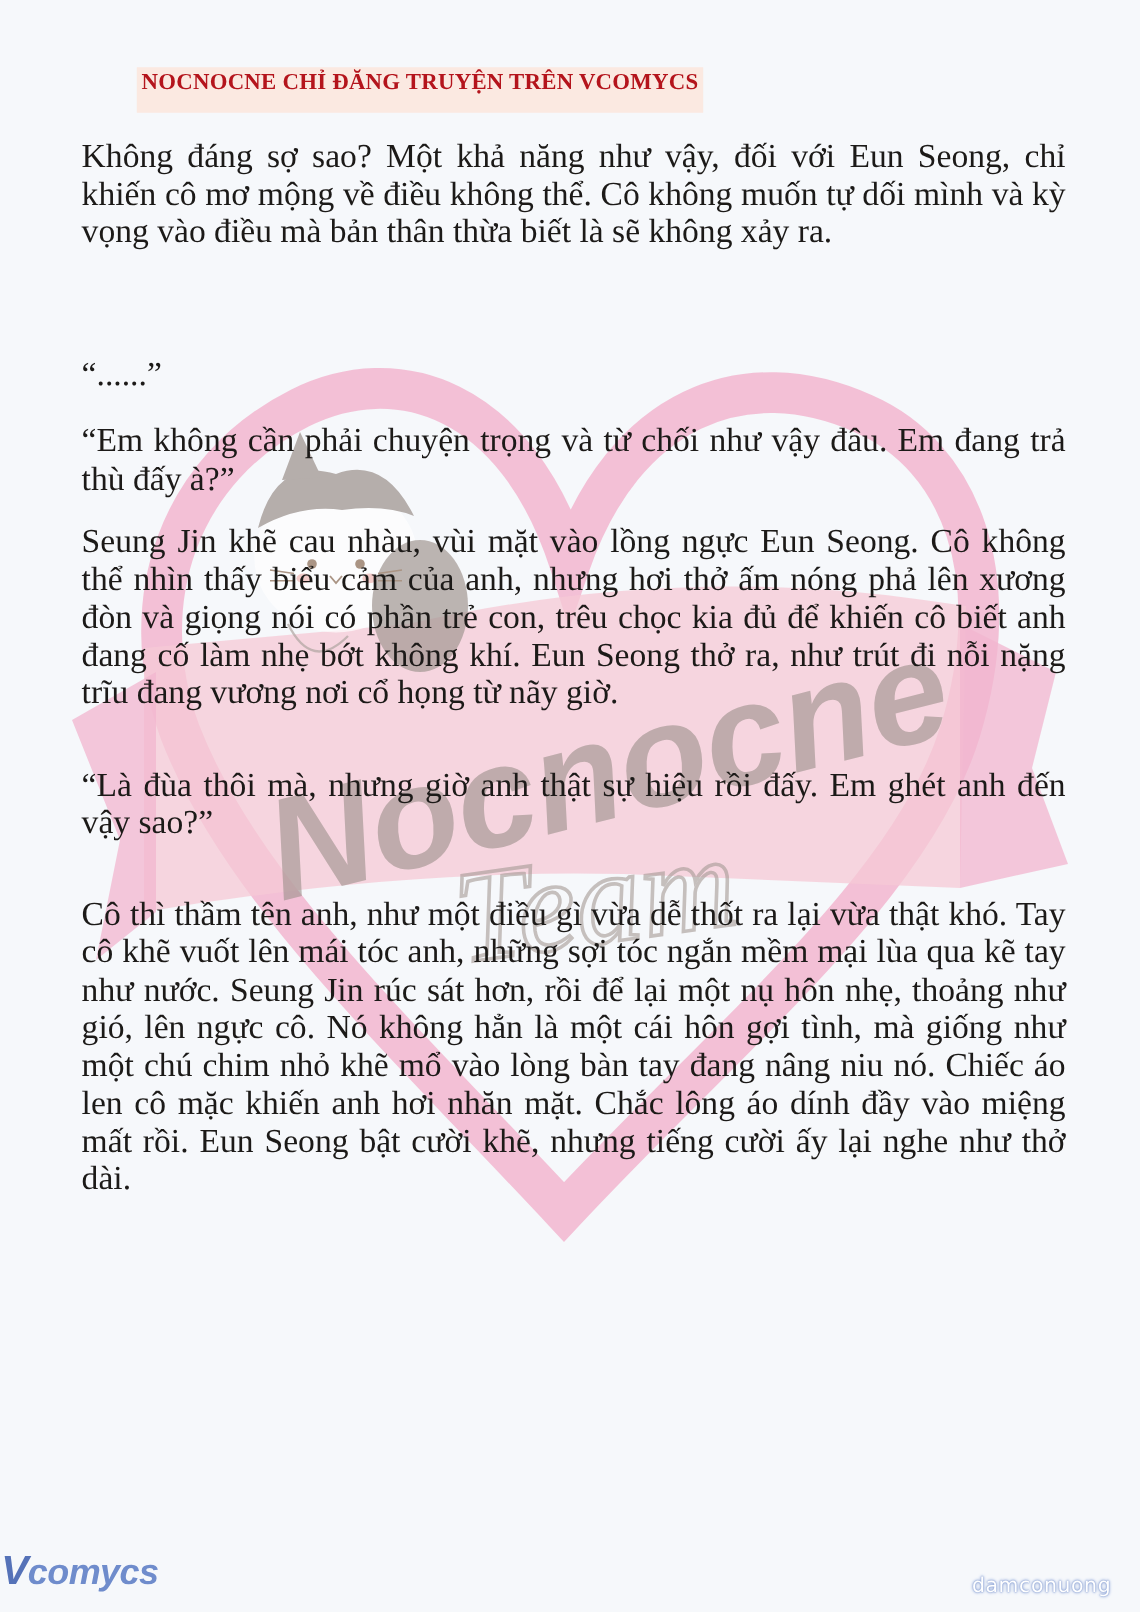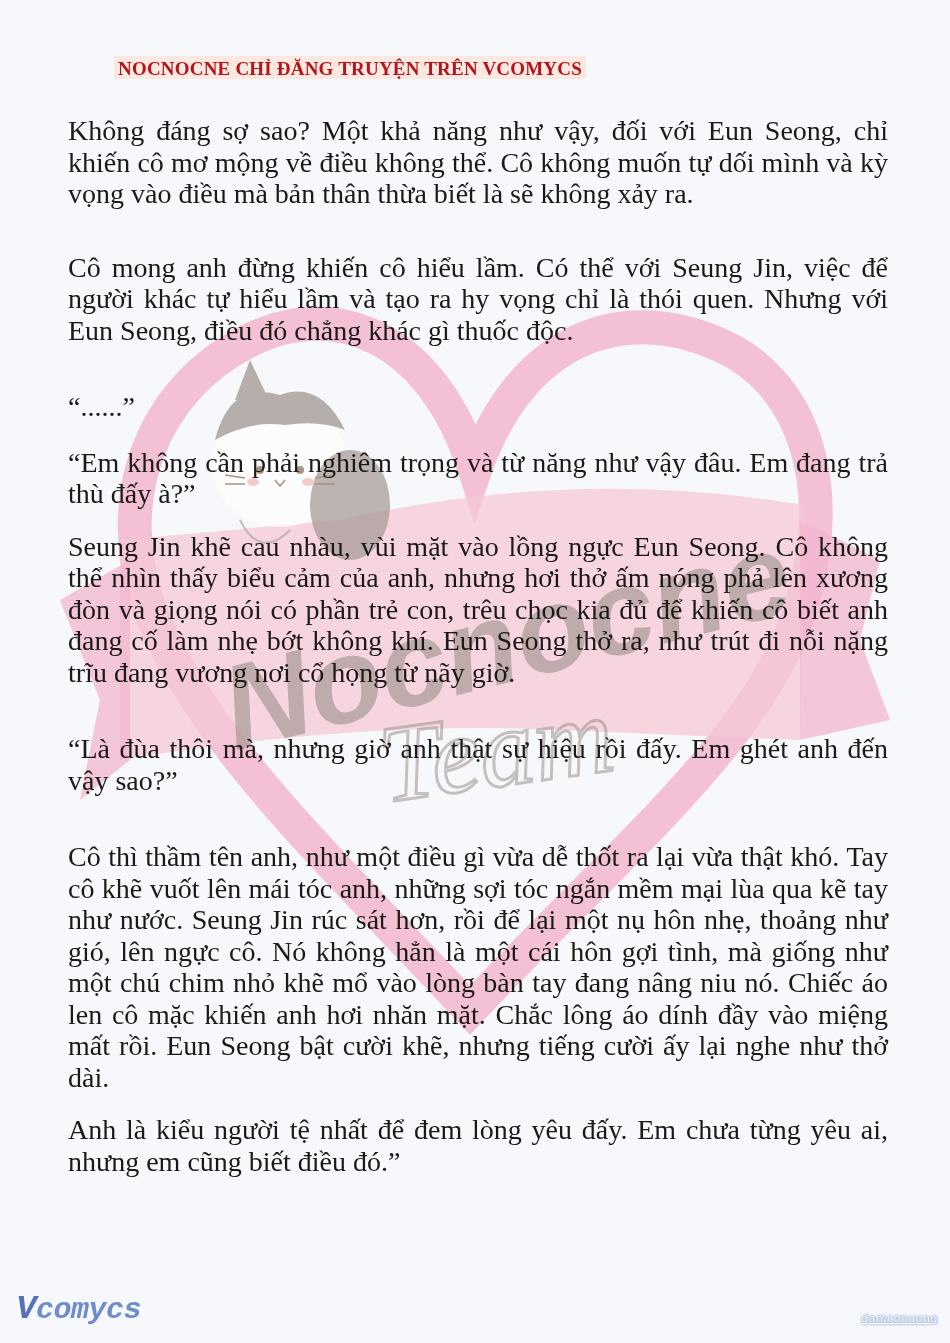--- a/index.html
+++ b/index.html
@@ -24,21 +24,21 @@
       position: absolute;
       left: 0; top: 0;
       width: 950px; height: 1343px;
       pointer-events: none;
       z-index: 0;
     }
     .header-banner {
       position: absolute;
       left: 114px;
       top: 56px;
-      height: 23px;
+      height: 38px;
       padding: 0 4px;
       background: #fbe9e1;
       font-family: "Liberation Serif", "DejaVu Serif", serif;
       font-weight: bold;
       font-size: 19px;
       line-height: 26px;
       color: #b4141c;
       letter-spacing: 0.2px;
       z-index: 2;
     }
@@ -53,45 +53,44 @@
       margin: 0;
       font-size: 28px;
       line-height: 31.5px;
       text-align: justify;
       text-align-last: left;
     }
     .gap { height: 21px; }
     .gap-sm { height: 24px; }
     .footer-logo {
       position: absolute;
-      left: 16px;
+      left: 1px;
       top: 1290px;
-      font-family: Liberation Mono, monospace;
+      font-family: Liberation Sans, sans-serif;
       font-style: italic;
       font-weight: bold;
       font-size: 30px;
       color: #6f8ccc;
       letter-spacing: -0.5px;
       z-index: 2;
     }
     .footer-logo .v {
       font-size: 34px;
       color: #5572b8;
     }
     .footer-site {
       position: absolute;
-      right: 12px;
+      right: 24px;
       top: 1312px;
       font-family: "DejaVu Sans", sans-serif;
-      font-size: 11px;
+      font-size: 17px;
       color: #ffffff;
       letter-spacing: 0.5px;
       text-shadow: 0 0 3px #8fa6d8, 0 0 2px #8fa6d8, 0 0 1px #6e88c4;
       z-index: 2;
-      text-decoration: underline;
     }
   </style>
 </head>
 <body>
 
 <div class="page">
 
   <svg class="watermark" viewBox="0 0 950 1343" xmlns="http://www.w3.org/2000/svg">
 
     <path d="M475 470
@@ -124,36 +123,34 @@
 
     <text x="380" y="790" transform="rotate(-8 470 760)" font-family="Liberation Serif, DejaVu Serif, serif" font-style="italic" font-size="110" fill="none" stroke="#a59a95" stroke-width="3" opacity="0.6">Team</text>
   </svg>
 
   <div class="header-banner">NOCNOCNE CHỈ ĐĂNG TRUYỆN TRÊN VCOMYCS</div>
 
   <div class="content">
     <p class="para">Không đáng sợ sao? Một khả năng như vậy, đối với Eun Seong, chỉ khiến cô mơ mộng về điều không thể. Cô không muốn tự dối mình và kỳ vọng vào điều mà bản thân thừa biết là sẽ không xảy ra.</p>
     <div class="gap"></div>
     <div class="gap"></div>
-    <p class="para">Cô mong anh đừng khiến cô hiểu lầm. Có thể với Seung Jin, việc để người khác tự hiểu lầm và tạo ra hy vọng chỉ là thói quen. Nhưng với Eun Seong, điều đó chẳng khác gì thuốc độc.</p>
     <div class="gap"></div>
     <div class="gap-sm"></div>
     <p class="para">“......”</p>
     <div class="gap-sm"></div>
-    <p class="para">“Em không cần phải nghiêm trọng và từ năng như vậy đâu. Em đang trả thù đấy à?”</p>
+    <p class="para">“Em không cần phải chuyện trọng và từ chối như vậy đâu. Em đang trả thù đấy à?”</p>
     <div class="gap"></div>
     <p class="para">Seung Jin khẽ cau nhàu, vùi mặt vào lồng ngực Eun Seong. Cô không thể nhìn thấy biểu cảm của anh, nhưng hơi thở ấm nóng phả lên xương đòn và giọng nói có phần trẻ con, trêu chọc kia đủ để khiến cô biết anh đang cố làm nhẹ bớt không khí. Eun Seong thở ra, như trút đi nỗi nặng trĩu đang vương nơi cổ họng từ nãy giờ.</p>
     <div class="gap"></div>
     <div class="gap-sm"></div>
     <p class="para">“Là đùa thôi mà, nhưng giờ anh thật sự hiệu rồi đấy. Em ghét anh đến vậy sao?”</p>
     <div class="gap-sm"></div>
     <div class="gap"></div>
     <p class="para">Cô thì thầm tên anh, như một điều gì vừa dễ thốt ra lại vừa thật khó. Tay cô khẽ vuốt lên mái tóc anh, những sợi tóc ngắn mềm mại lùa qua kẽ tay như nước. Seung Jin rúc sát hơn, rồi để lại một nụ hôn nhẹ, thoảng như gió, lên ngực cô. Nó không hẳn là một cái hôn gợi tình, mà giống như một chú chim nhỏ khẽ mổ vào lòng bàn tay đang nâng niu nó. Chiếc áo len cô mặc khiến anh hơi nhăn mặt. Chắc lông áo dính đầy vào miệng mất rồi. Eun Seong bật cười khẽ, nhưng tiếng cười ấy lại nghe như thở dài.</p>
     <div class="gap"></div>
-    <p class="para">Anh là kiểu người tệ nhất để đem lòng yêu đấy. Em chưa từng yêu ai, nhưng em cũng biết điều đó.”</p>
   </div>
 
   <div class="footer-logo">
     <span class="v">V</span><span>comycs</span>
   </div>
 
   <div class="footer-site">damconuong</div>
 </div>
 
 </body></html>

